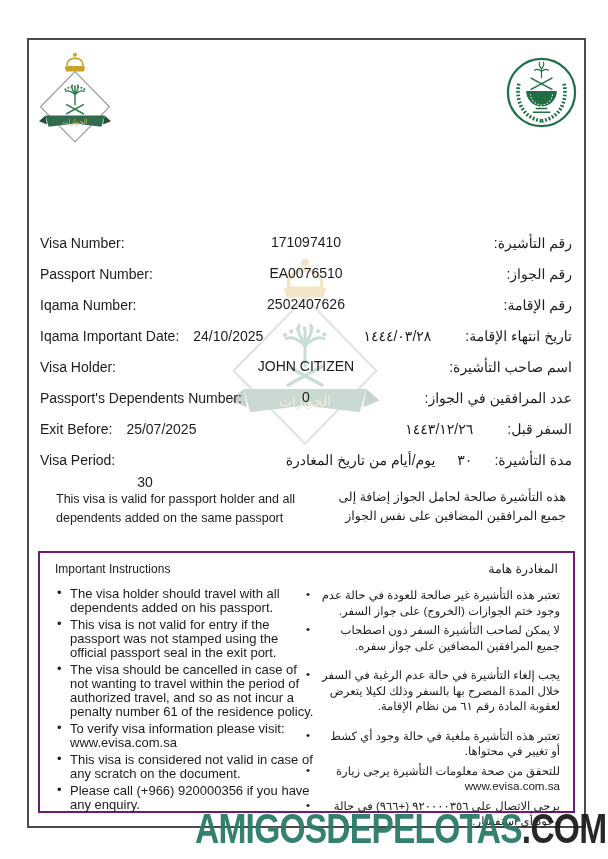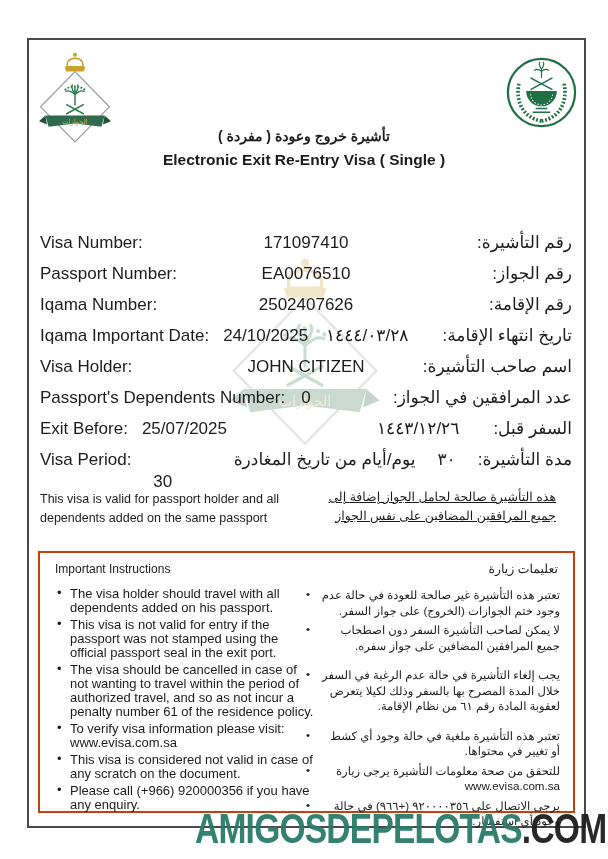--- a/index.html
+++ b/index.html
@@ -12,36 +12,36 @@
     position:absolute; left:27px; top:38px; width:555px; height:786px;
     border:2px solid #4a4a4a;
   }
   .logo-left  { position:absolute; left:35px;  top:45px; width:80px;  height:106px; }
   .logo-right { position:absolute; left:505px; top:56px; width:73px;  height:73px; }
 
   .titles { position:absolute; left:0; top:128px; width:100%; text-align:center; }
   .title-ar { font-size:14px; font-weight:bold; direction:rtl; }
   .title-en { font-size:15.5px; font-weight:bold; margin-top:7px; }
 
-  .fields { position:absolute; left:40px; top:227px; width:532px; font-size:17px; }
+  .fields { position:absolute; left:40px; top:227px; width:532px; font-size:14px; }
   .frow { position:relative; height:31px; }
   .frow .en  { position:absolute; left:0; top:0; height:31px; display:flex; align-items:center; }
   .frow .inval { margin-left:14px; }
   .frow .inval-wide { margin-left:22px;margin-top:44px; }
   .frow .suffix { margin-left:15px; }
   .frow .val { position:absolute; left:0; top:0; width:100%; text-align:center; line-height:31px; }
   .frow .ar  { position:absolute; right:0; top:0; height:31px; display:flex;
                flex-direction:row-reverse; align-items:center; gap:34px; }
   .rtl { direction:rtl; unicode-bidi:isolate; }
 
   .validity { position:absolute; top:490px; left:40px; width:532px; font-size:12.5px; line-height:1.5; }
-  .validity .v-en { position:absolute; left:0; top:0; width:280px; }
-  .validity .v-ar { position:absolute; right:16px; top:-2px; width:255px; direction:rtl; text-align:right;text-decoration:underline; }
-
-  .ins-box { position:absolute; left:38px; top:551px; width:533px; height:258px; border:2px solid #c2410c; }
+  .validity .v-en { position:absolute; left:16px; top:0; width:280px; }
+  .validity .v-ar { position:absolute; right:6px; top:-2px; width:255px; direction:rtl; text-align:right; }
+
+  .ins-box { position:absolute; left:38px; top:551px; width:533px; height:258px; border:2px solid #701a75; }
   .ins-head-en { position:absolute; left:15px; top:9px; font-size:12px; }
   .ins-head-ar { position:absolute; right:15px; top:8px; font-size:12.5px; direction:rtl; }
   .ins-list { list-style:none; margin:0; padding:0; }
   .ins-en { position:absolute; left:15px; top:34px; width:262px; }
   .ins-ar { position:absolute; right:13px; top:34px; width:256px; }
   .ins-en li { position:relative; padding-left:15px; font-size:13px; line-height:14px; margin-bottom:3px; }
   .ins-en li::before { content:"\2022"; position:absolute; left:2px; top:-1px; }
   .ins-ar li { position:relative; padding-left:15px; direction:rtl; text-align:right;
                font-size:11.6px; line-height:15.5px; margin-bottom:4px; }
   .ins-ar li::before { content:"\2022"; position:absolute; left:2px; top:-1px; direction:ltr; }
@@ -99,24 +99,20 @@
     <path d="M50 89 C74 85 86 64 81 38" stroke="#1e7044" stroke-width="5" fill="none" stroke-dasharray="2.5 2.5"></path>
     <g stroke="#1e7044" fill="none" stroke-width="1.6">
       <path d="M50 30 L50 18 M50 21 q-6 -5 -10 -1 M50 21 q6 -5 10 -1 M50 18 q-5 -7 -2 -10 M50 18 q5 -7 2 -10"></path>
     </g>
     <path d="M35 46 L65 30 M65 46 L35 30" stroke="#1e7044" stroke-width="2"></path>
     <path d="M29 48 h42 a21 21 0 0 1 -42 0 z" fill="#1e7044"></path>
     <path d="M35 52 a15 15 0 0 0 30 0" stroke="#ffffff" stroke-width="1.4" fill="none" stroke-dasharray="2 2.4"></path>
     <path d="M42 72 h16 M38 77 h24" stroke="#1e7044" stroke-width="2.2"></path>
   </svg>
 
-  <div class="titles">
-    <div class="title-ar">تأشيرة خروج وعودة ( مفردة )</div>
-    <div class="title-en">Electronic Exit Re-Entry Visa ( Single )</div>
-  </div>
 
   <div class="fields">
 
     <div class="frow">
       <div class="en">
           <span>Visa Number:</span>
         </div>
       <div class="val">171097410</div>
       <div class="ar">
           <span class="rtl">رقم التأشيرة:</span>
@@ -199,21 +195,21 @@
 
   </div>
 
   <div class="validity">
     <div class="v-en">This visa is valid for passport holder and all dependents added on the same passport</div>
     <div class="v-ar">هذه التأشيرة صالحة لحامل الجواز إضافة إلى جميع المرافقين المضافين على نفس الجواز</div>
   </div>
 
   <div class="ins-box">
     <div class="ins-head-en">Important Instructions</div>
-    <div class="ins-head-ar">تعليمات زيارة</div>
+    <div class="ins-head-ar">المغادرة هامة</div>
 
     <ul class="ins-list ins-en">
       <li>The visa holder should travel with all dependents added on his passport.</li>
       <li>This visa is not valid for entry if the passport was not stamped using the official passport seal in the exit port.</li>
       <li>The visa should be cancelled in case of not wanting to travel within the period of authorized travel, and so as not incur a penalty number 61 of the residence policy.</li>
       <li>To verify visa information please visit: www.evisa.com.sa</li>
       <li>This visa is considered not valid in case of any scratch on the document.</li>
       <li>Please call (+966) 920000356 if you have any enquiry.</li>
     </ul>
 

